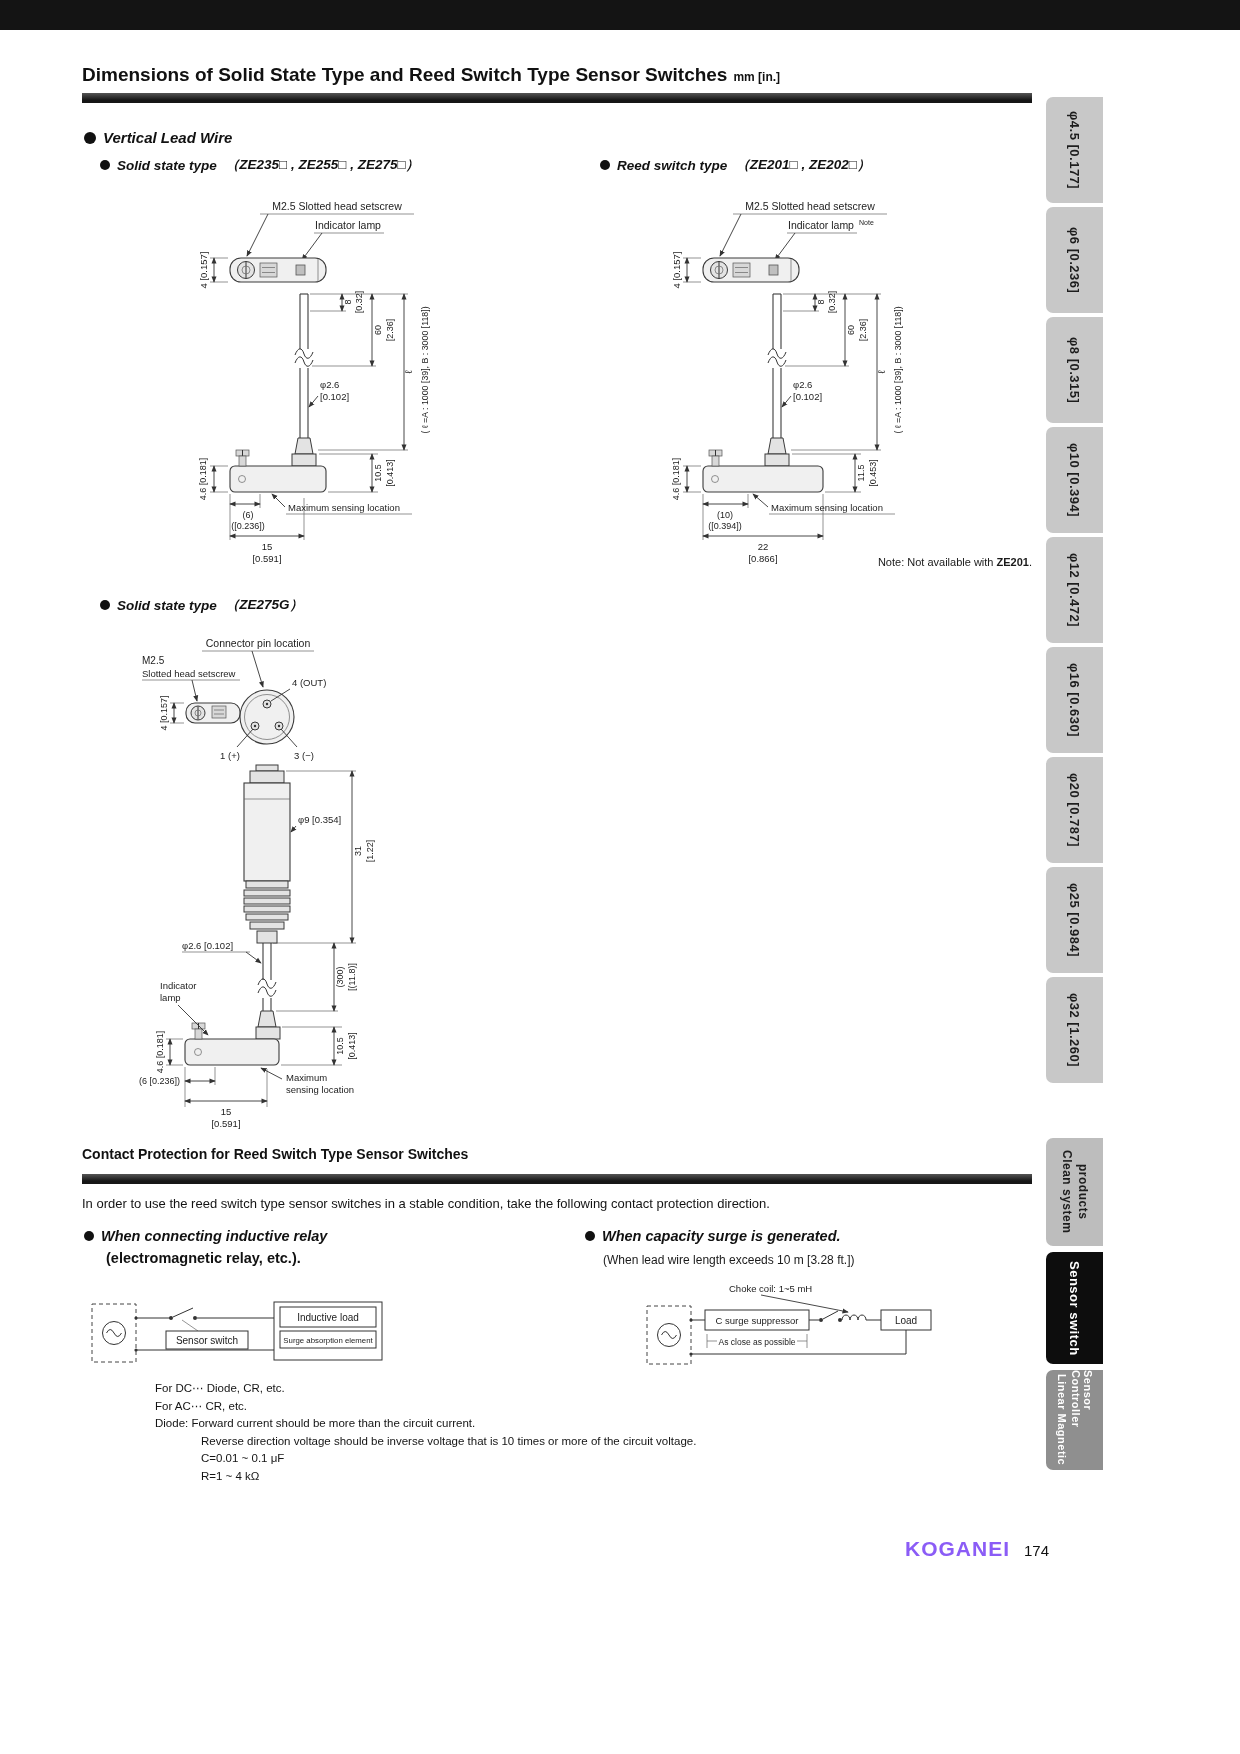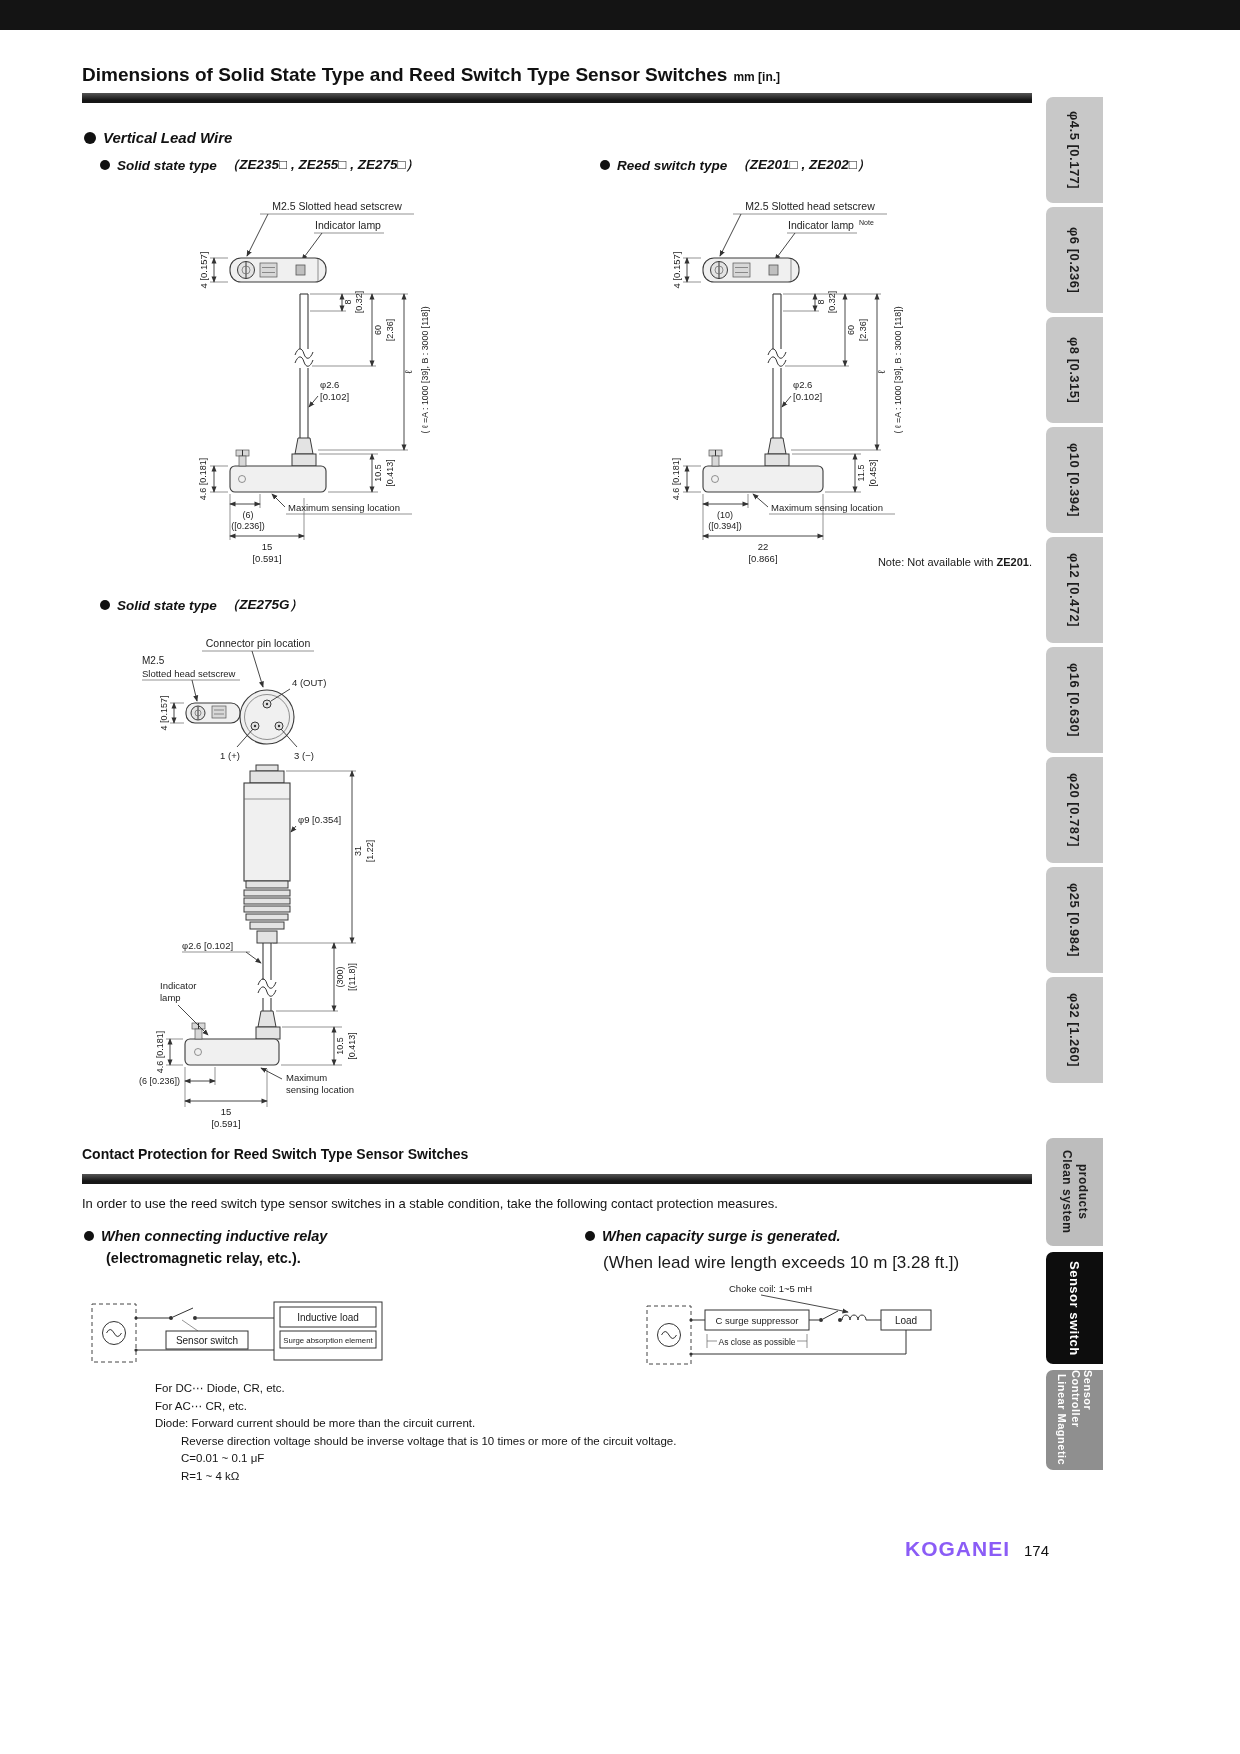--- a/index.html
+++ b/index.html
@@ -13,23 +13,23 @@
   .topbar { top:0; left:0; width:1240px; height:30px; background:#141414; }
   .title { font-size:19px; font-weight:bold; white-space:nowrap; }
   .title .unit { font-size:12px; margin-left:6px; }
   .rule { height:10px; background:linear-gradient(180deg,#555 0%,#161616 70%); }
   .sec-h { font-weight:bold; display:flex; align-items:center; gap:7px; white-space:nowrap;font-style:italic; }
   .dot { width:12px; height:12px; border-radius:50%; background:#111; flex:0 0 auto; }
   .dot.sm { width:10px; height:10px; }
   .models { margin-left:2px; }
   .note-right { font-size:11px; color:#1a1a1a; text-align:right; }
   .intro { font-size:13px; color:#141414; }
-  .subnote { font-size:17px; color:#1a1a1a; }
+  .subnote { font-size:12px; color:#1a1a1a; }
   .notes { font-size:11.5px; line-height:17.5px; color:#141414; }
-  .notes .ind { margin-left:26px; }
+  .notes .ind { margin-left:46px; }
   .footer { display:flex; align-items:baseline; }
   .brand { font-size:21px; font-weight:800; letter-spacing:1px; color:#8b5cf6; }
   .pageno { font-size:15px; margin-left:14px; color:#111;margin-top:36px; }
 
   
   .tab { position:absolute; left:1046px; width:57px; background:#c8c8c8;
          border-radius:7px 0 0 7px; display:flex; align-items:center; justify-content:center; gap:2px; }
   .tab span { writing-mode:vertical-rl; font-size:13px; font-weight:bold; color:#1d1d1d; letter-spacing:0.5px; }
   .tab.phi { height:106px; }
   .tab.clean { height:108px; background:#bdbdbd; }
@@ -441,21 +441,21 @@
   </g>
   <g>
     <line x1="152" y1="446" x2="131" y2="435" class="lead" marker-end="url(#ae)"></line>
     <text x="156" y="448" class="t95">Maximum</text>
     <text x="156" y="460" class="t95">sensing location</text>
   </g>
 </svg>
 
 <div class="abs" style="left:82px; top:1146px; font-size:14px; font-weight:bold;">Contact Protection for Reed Switch Type Sensor Switches</div>
 <div class="abs rule" style="left:82px; top:1174px; width:950px;"></div>
-<div class="abs intro" style="left:82px; top:1196px; width:950px;">In order to use the reed switch type sensor switches in a stable condition, take the following contact protection measures.</div>
+<div class="abs intro" style="left:82px; top:1196px; width:950px;">In order to use the reed switch type sensor switches in a stable condition, take the following contact protection direction.</div>
 
 <div class="abs sec-h" style="left:84px; top:1228px; font-size:14.5px;">
   <span class="dot sm"></span>
   <span>When connecting inductive relay</span>
 </div>
 <div class="abs" style="left:106px; top:1250px; font-size:14.5px; font-weight:bold;">(electromagnetic relay, etc.).</div>
 
 <div class="abs sec-h" style="left:585px; top:1228px; font-size:14.5px;">
   <span class="dot sm"></span>
   <span>When capacity surge is generated.</span>

